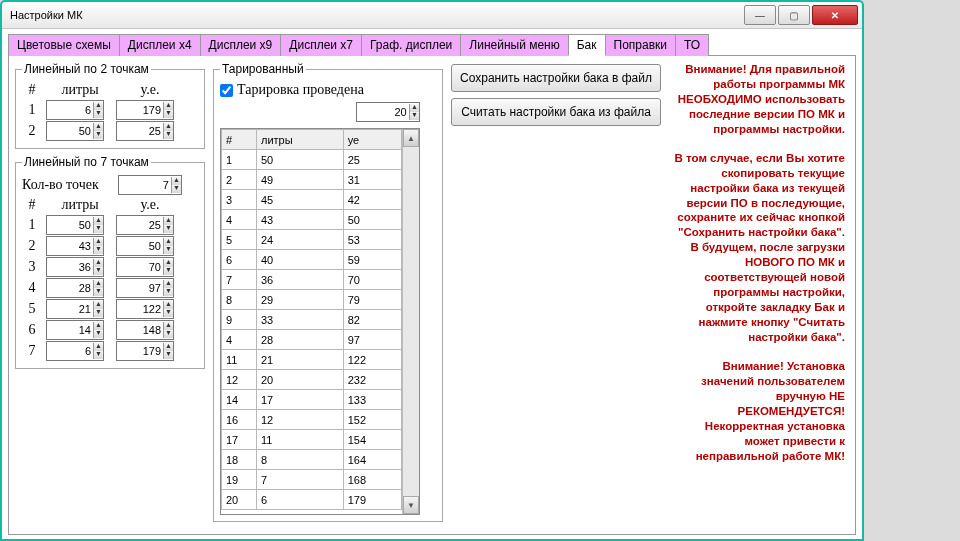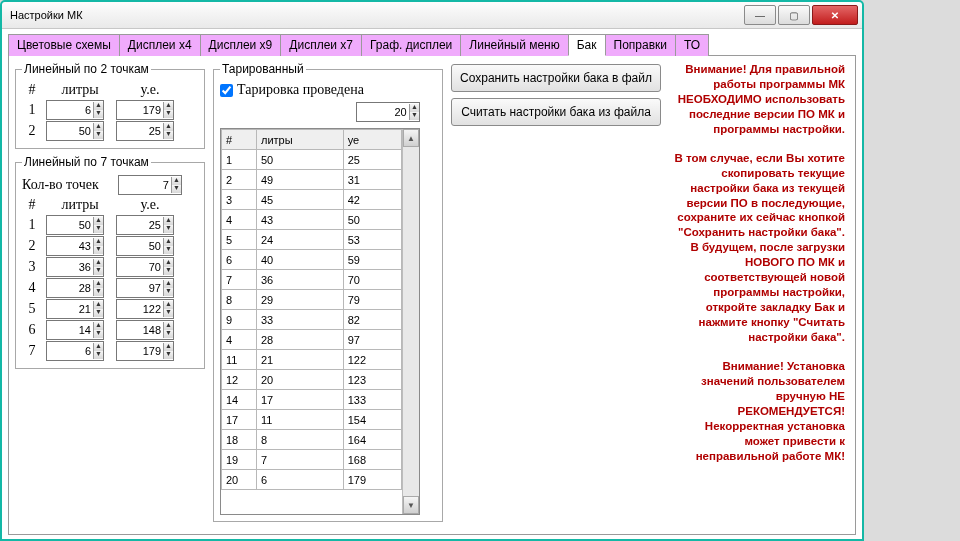--- a/index.html
+++ b/index.html
@@ -350,26 +350,31 @@
                       <td>97</td>
                     </tr>
                     <tr>
                       <td>11</td>
                       <td>21</td>
                       <td>122</td>
                     </tr>
                     <tr>
                       <td>12</td>
                       <td>20</td>
-                      <td>123</td>
+                      <td>232</td>
                     </tr>
                     <tr>
                       <td>14</td>
                       <td>17</td>
                       <td>133</td>
+                    </tr>
+                    <tr>
+                      <td>16</td>
+                      <td>12</td>
+                      <td>152</td>
                     </tr>
                     <tr>
                       <td>17</td>
                       <td>11</td>
                       <td>154</td>
                     </tr>
                     <tr>
                       <td>18</td>
                       <td>8</td>
                       <td>164</td>

